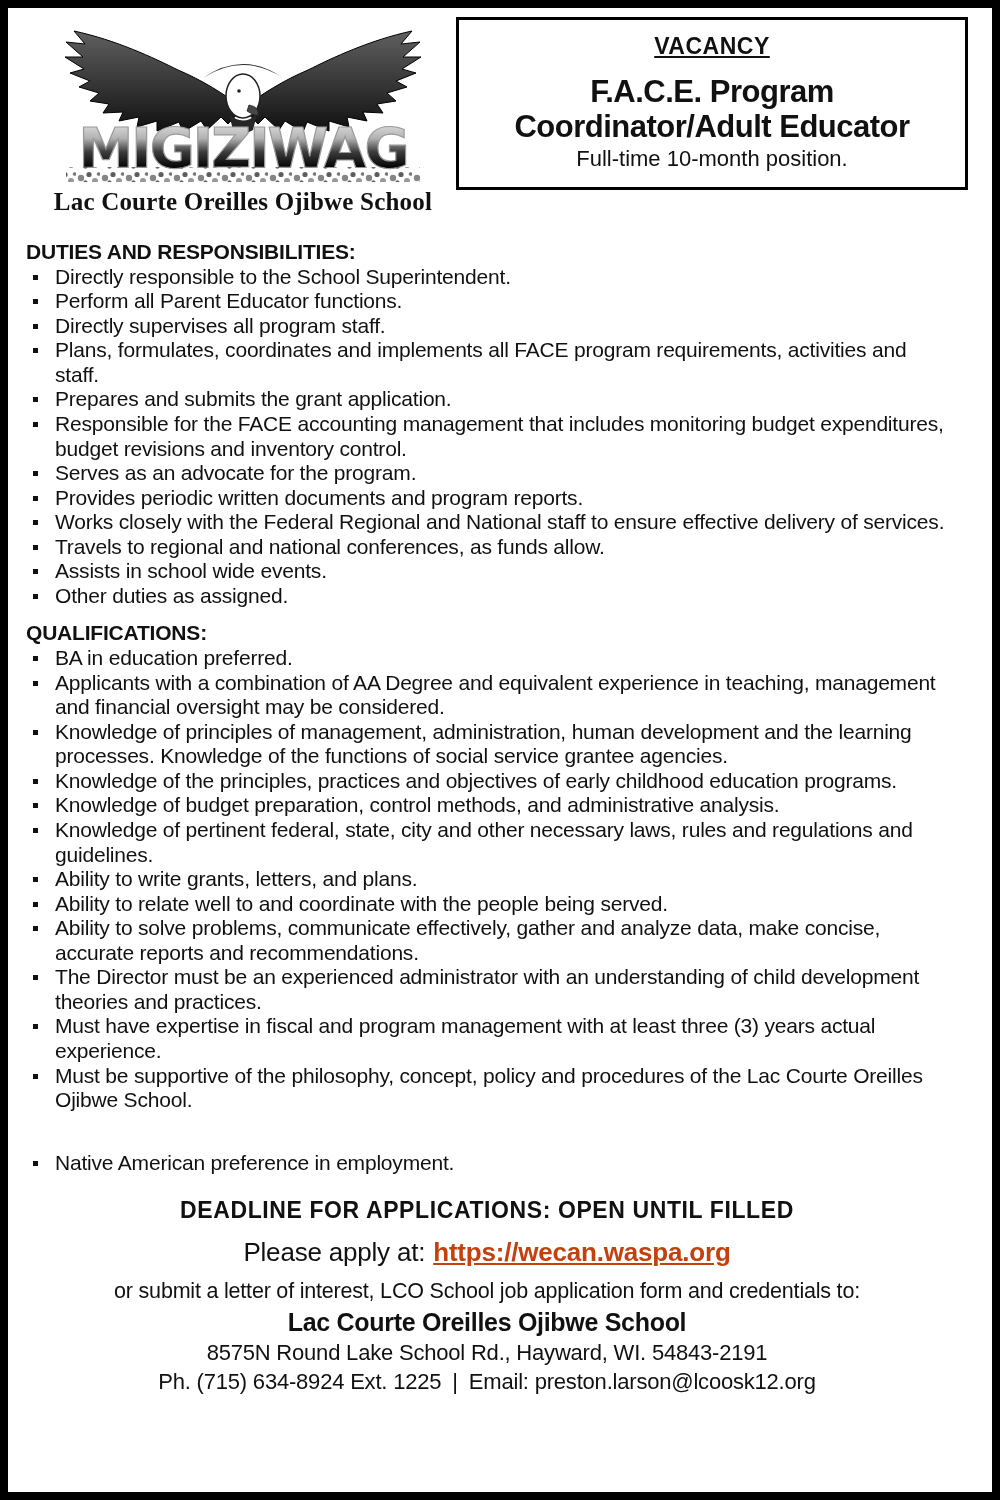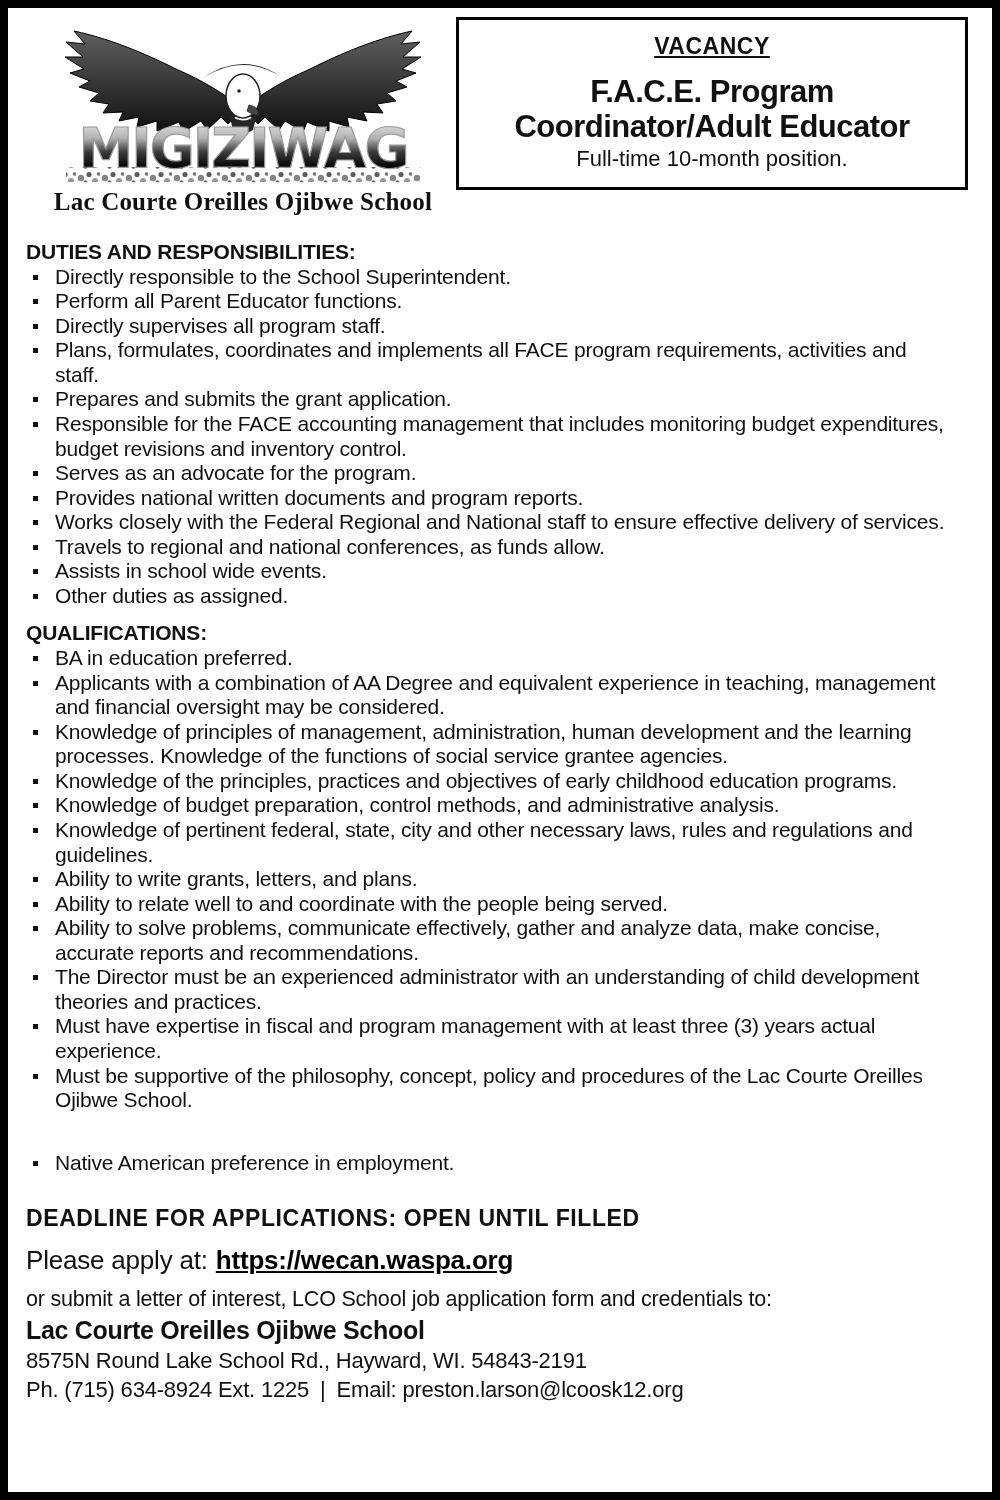--- a/index.html
+++ b/index.html
@@ -34,25 +34,25 @@
     content:""; position:absolute; left:7px; top:10px;
     width:5px; height:5px; background:#111;
   }
   .quals { margin-top:13px; }
   .pref-item { position:relative; padding-left:29px; margin-top:38px; }
   .pref-item::before {
     content:""; position:absolute; left:7px; top:10px;
     width:5px; height:5px; background:#111;
   }
   
-  .footer { margin-top:30px; }
+  .footer { text-align:center; margin-top:22px; }
   .deadline { font-size:23px; font-weight:bold; letter-spacing:0.6px; }
   .apply-line { font-size:26px; margin-top:13px; }
   .apply-line .prefix { margin-right:8px; }
-  .apply-line .url { font-weight:bold; text-decoration:underline; color:#000000; }
+  .apply-line .url { font-weight:bold; text-decoration:underline; color:#c2410c; }
   .submit-line { font-size:21.5px; margin-top:11px; letter-spacing:-0.2px; }
   .f-school { font-size:25px; font-weight:bold; margin-top:4px; letter-spacing:-0.3px; }
   .f-addr, .f-attn, .f-contact { font-size:22px; margin-top:3px; letter-spacing:-0.2px; }
   .f-contact .sep { padding:0 11px; font-weight:normal; }
 </style>
 </head>
 <body>
 
 <div class="page">
 
@@ -120,21 +120,21 @@
     <div class="duties">
       <div class="sec-heading">DUTIES AND RESPONSIBILITIES:</div>
       <ul class="bullets">
         <li>Directly responsible to the School Superintendent.</li>
         <li>Perform all Parent Educator functions.</li>
         <li>Directly supervises all program staff.</li>
         <li>Plans, formulates, coordinates and implements all FACE program requirements, activities and staff.</li>
         <li>Prepares and submits the grant application.</li>
         <li>Responsible for the FACE accounting management that includes monitoring budget expenditures, budget revisions and inventory control.</li>
         <li>Serves as an advocate for the program.</li>
-        <li>Provides national written documents and program reports.</li>
+        <li>Provides periodic written documents and program reports.</li>
         <li>Works closely with the Federal Regional and National staff to ensure effective delivery of services.</li>
         <li>Travels to regional and national conferences, as funds allow.</li>
         <li>Assists in school wide events.</li>
         <li>Other duties as assigned.</li>
       </ul>
     </div>
 
     <div class="quals">
       <div class="sec-heading">QUALIFICATIONS:</div>
       <ul class="bullets">

